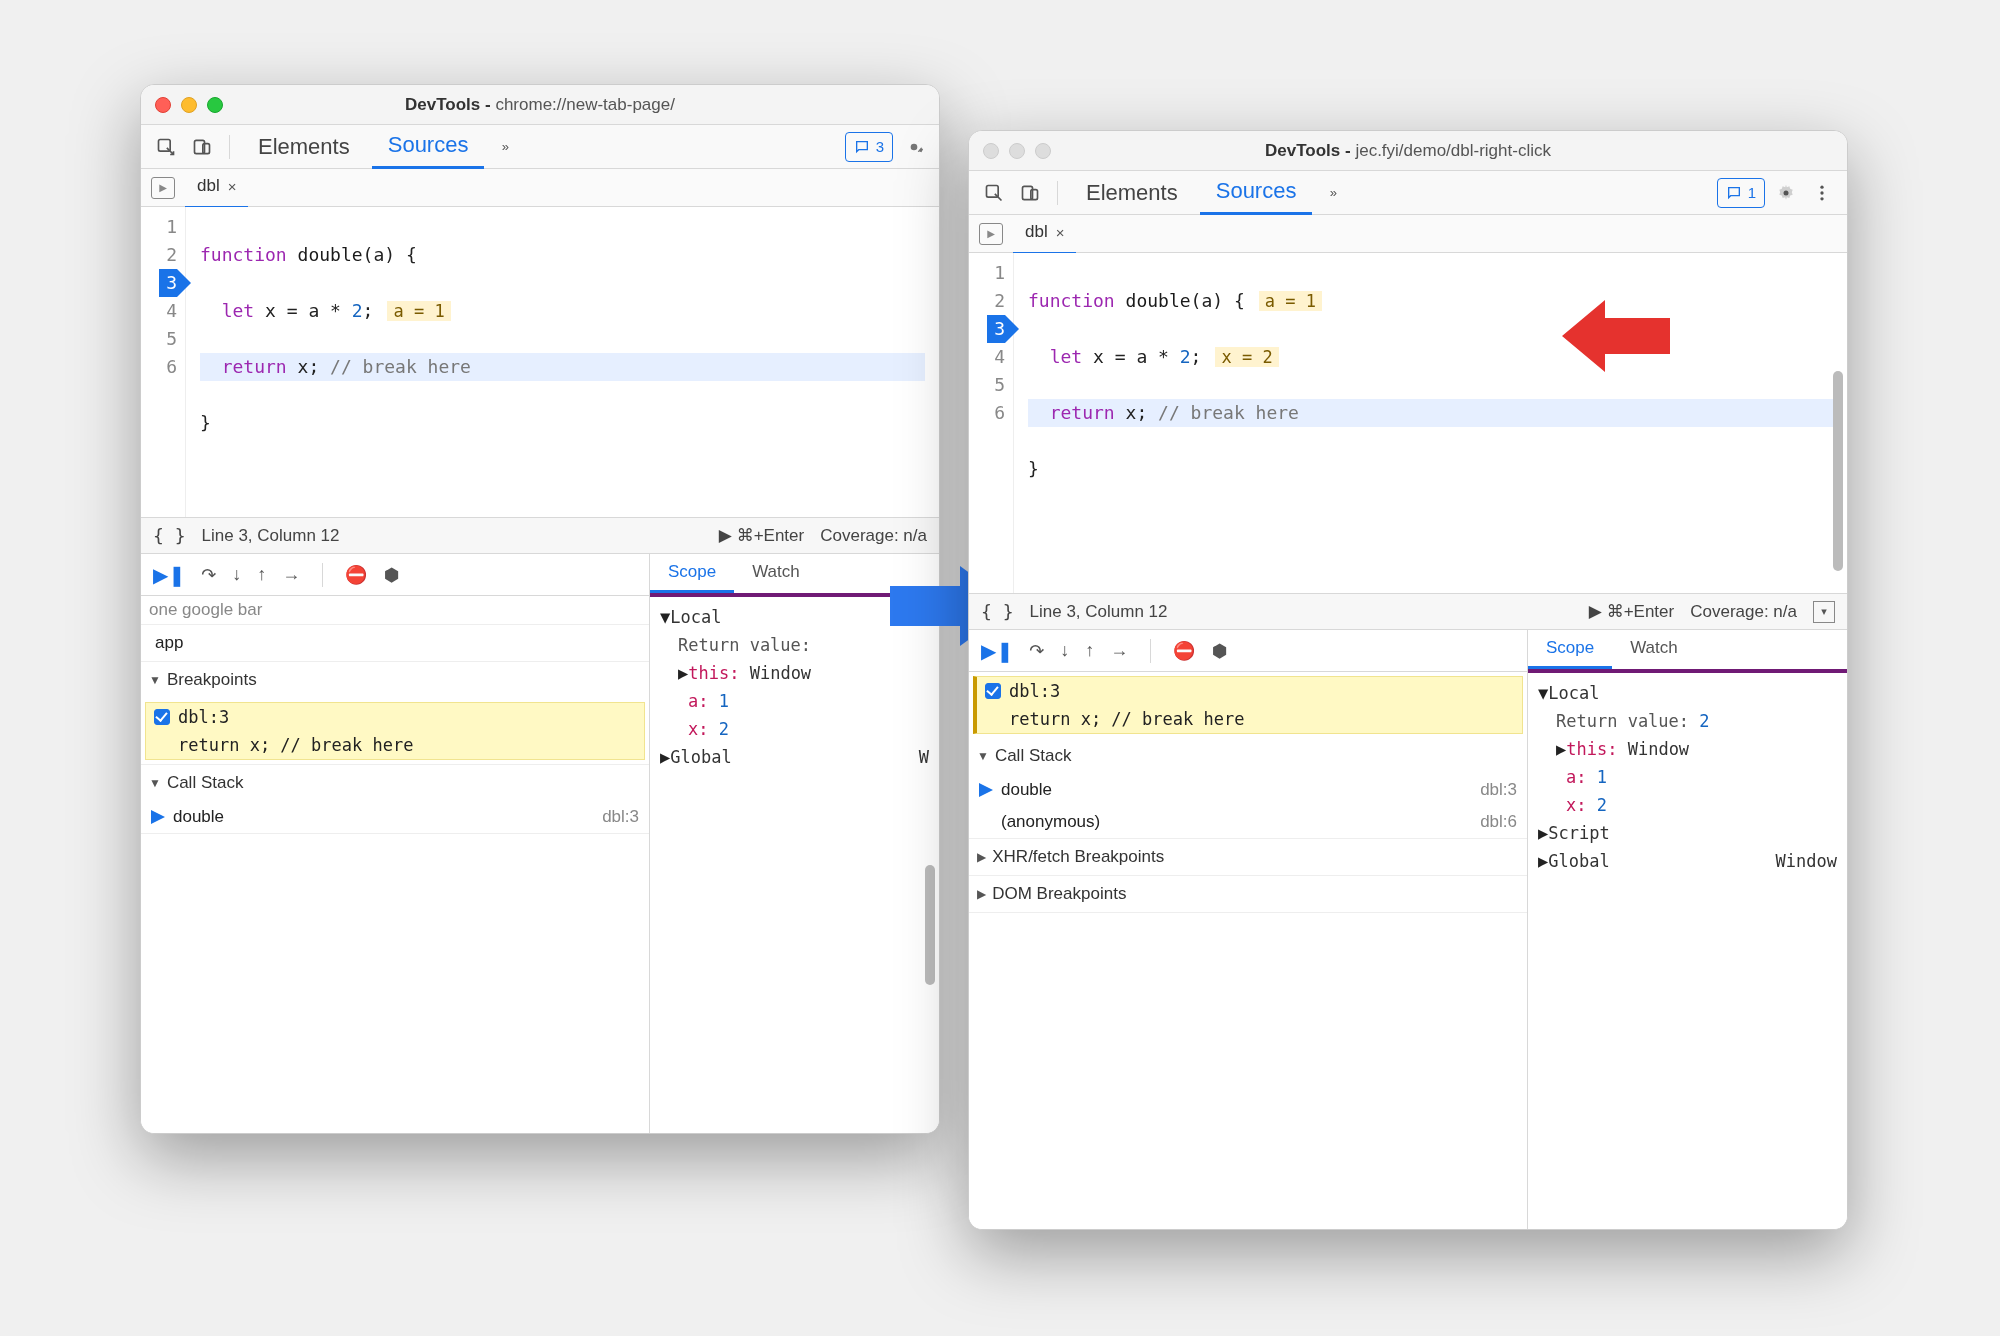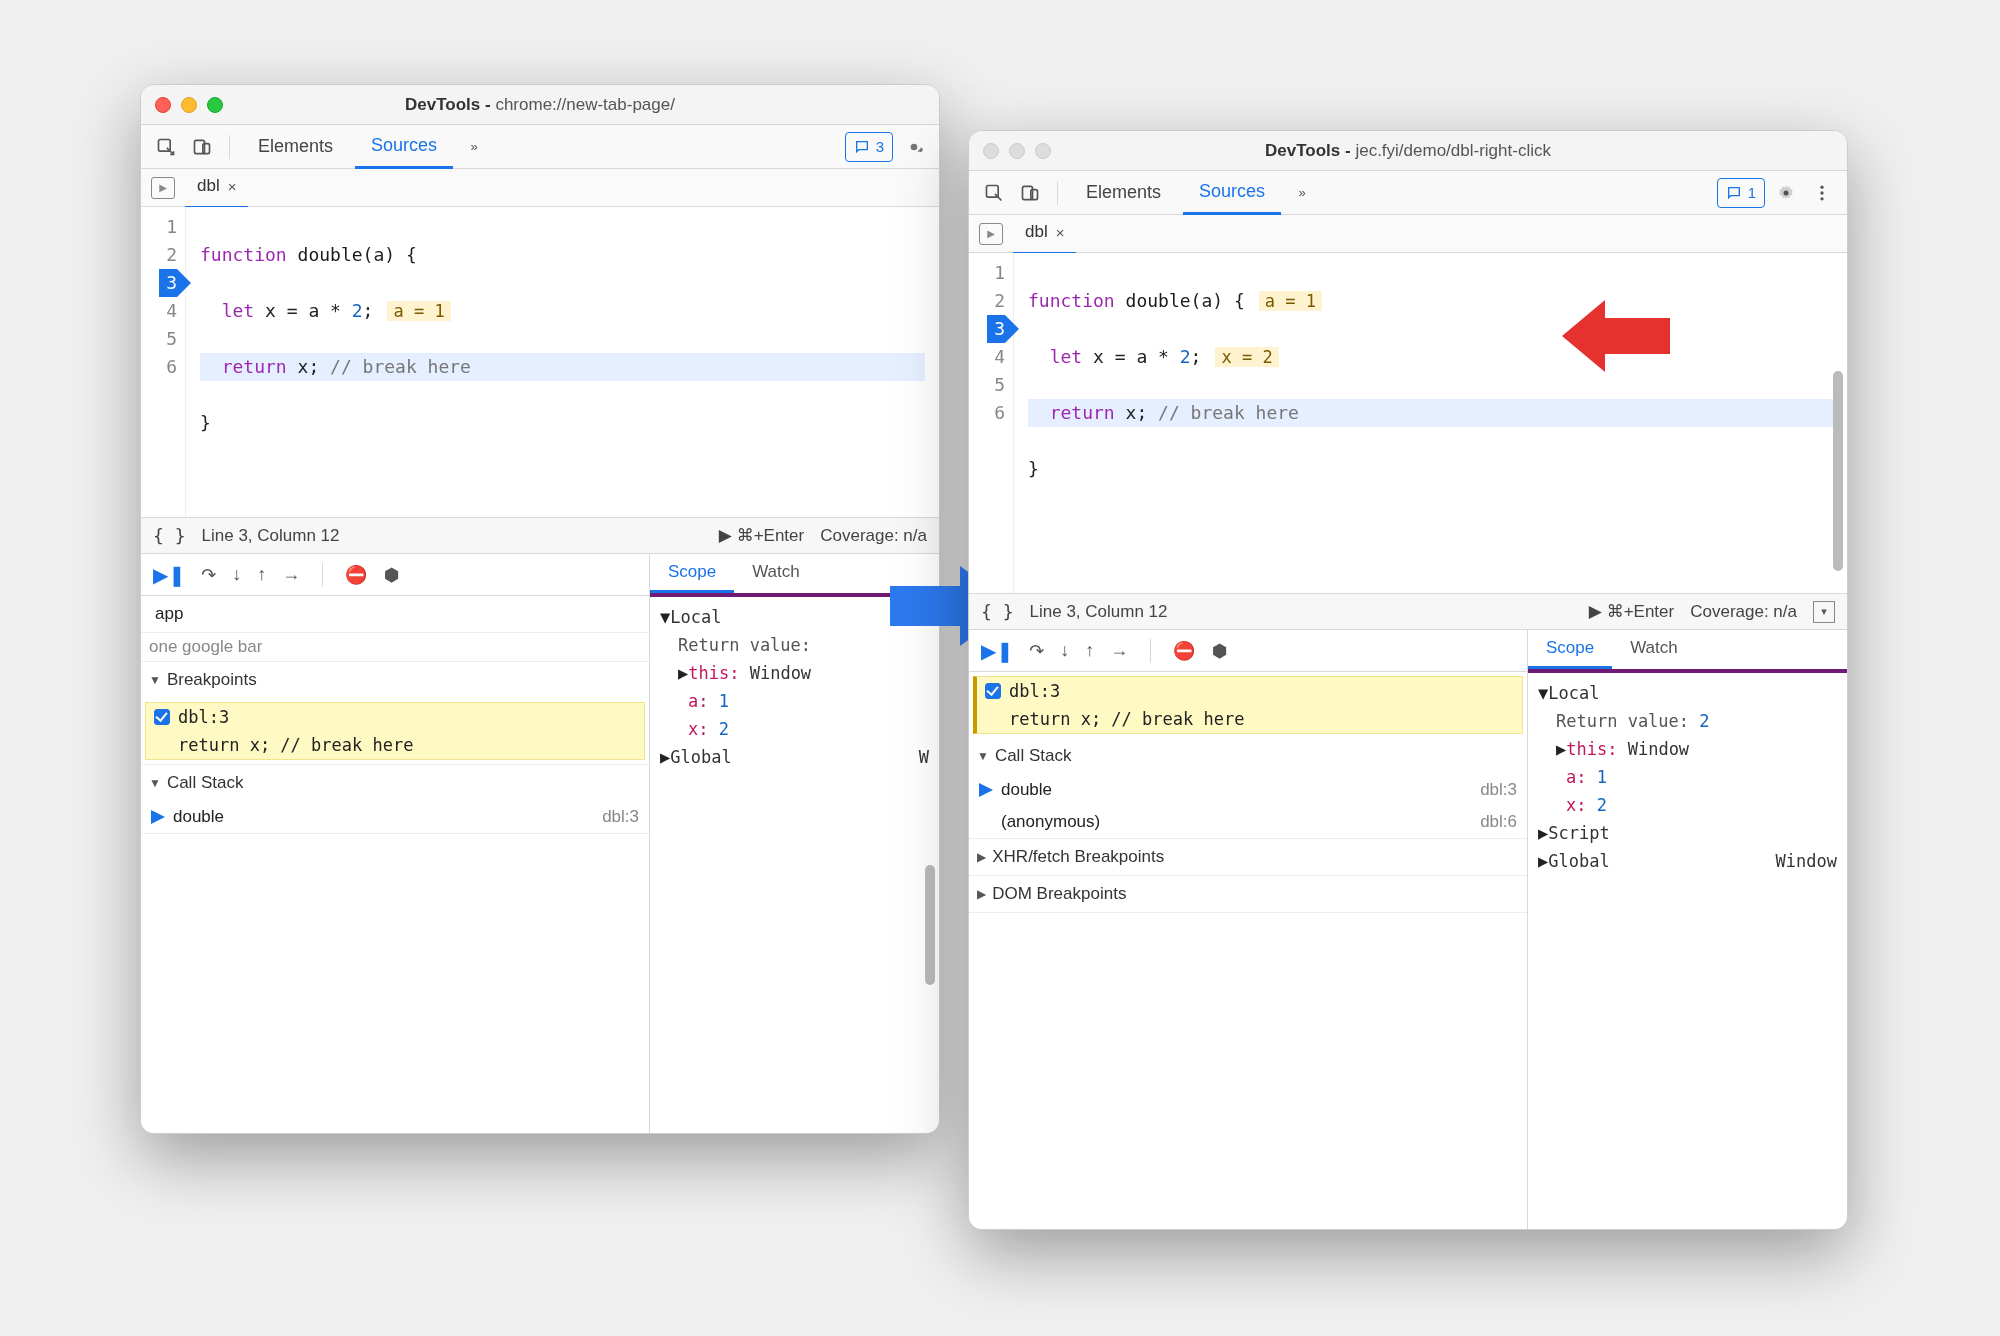--- a/index.html
+++ b/index.html
@@ -50,21 +50,21 @@
     background:#f9f9f9;
     gap: 6px;
   }
   .iconbtn, .pill {
     display:flex; align-items:center; justify-content:center;
     min-width: 30px; height: 30px;
     color:#555;
     border-radius:4px;
   }
   .vsep { width:1px; height:24px; background:#d8d8d8; margin:0 6px;}
-  .tab { padding: 0 16px; height:44px; display:flex; align-items:center; font-size:18px; color:#444;}
+  .tab { padding: 0 16px; height:44px; display:flex; align-items:center; font-size:22px; color:#444;}
   .tab.active { color:#1a73e8; border-bottom:3px solid #1a73e8; font-weight:500;}
   .spacer { flex:1; }
   .pill.badge { border:1px solid #1a73e8; color:#1a73e8; padding:0 8px; gap:6px; font-size:15px;}
   .gear svg, .kebab svg, .iconbtn svg { width:20px; height:20px; }
 
   .filetabs {
     height: 38px;
     display:flex; align-items:center;
     border-bottom:1px solid #d8d8d8;
     background:#fafafa;
@@ -221,22 +221,22 @@
       <div class="dbgtoolbar">
         <span class="btn resume">▶❚</span>
         <span class="btn">↷</span>
         <span class="btn">↓</span>
         <span class="btn">↑</span>
         <span class="btn">→</span>
         <div class="vsep"></div>
         <span class="btn">⛔</span>
         <span class="btn">⬢</span>
       </div>
+      <div class="section" style="padding:4px 8px;color:#888;">one google bar</div>
       <div class="section" style="padding:8px 14px;"><span>app</span></div>
-      <div class="section" style="padding:4px 8px;color:#888;">one google bar</div>
       <div class="section">
         <div class="hdr">
             <span class="tri">▼</span>
             <span>Breakpoints</span>
           </div>
         <div class="bphl">
           <span class="chk"></span>
           <span>dbl:3</span>
           <div style="flex-basis:100%;padding-left:24px;">return x; // break here</div>
         </div>

